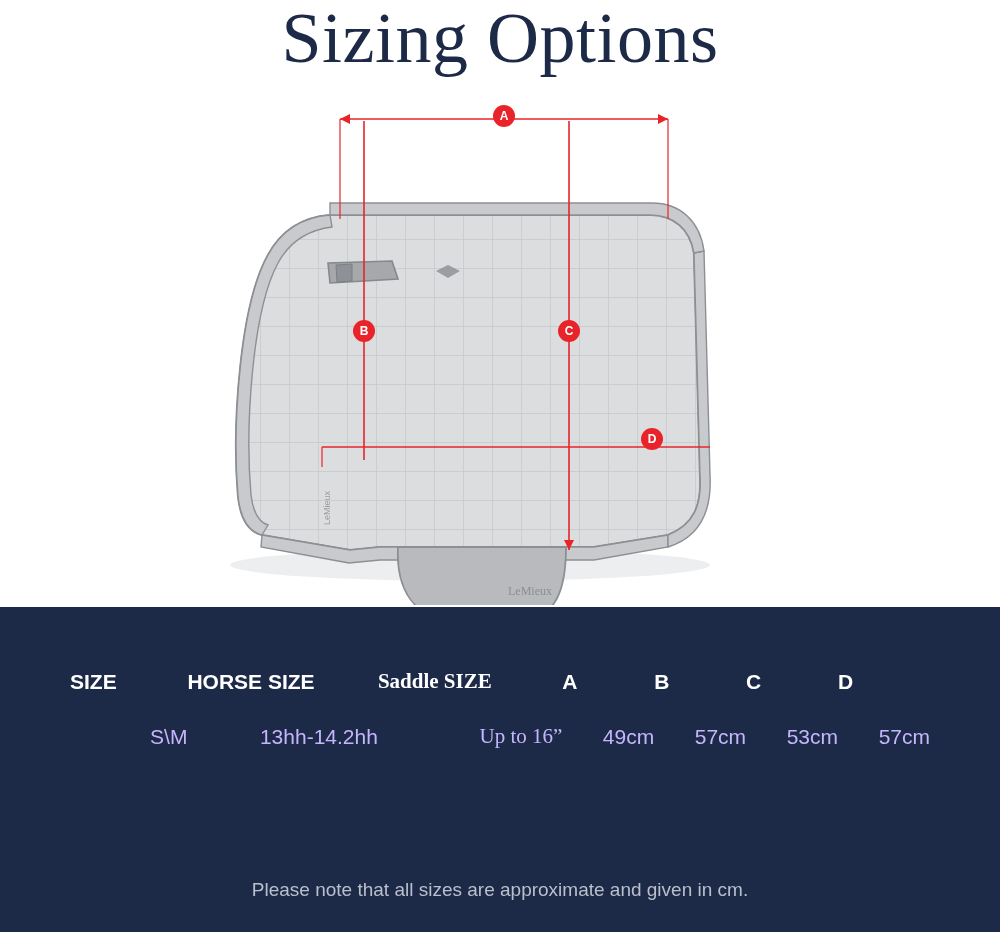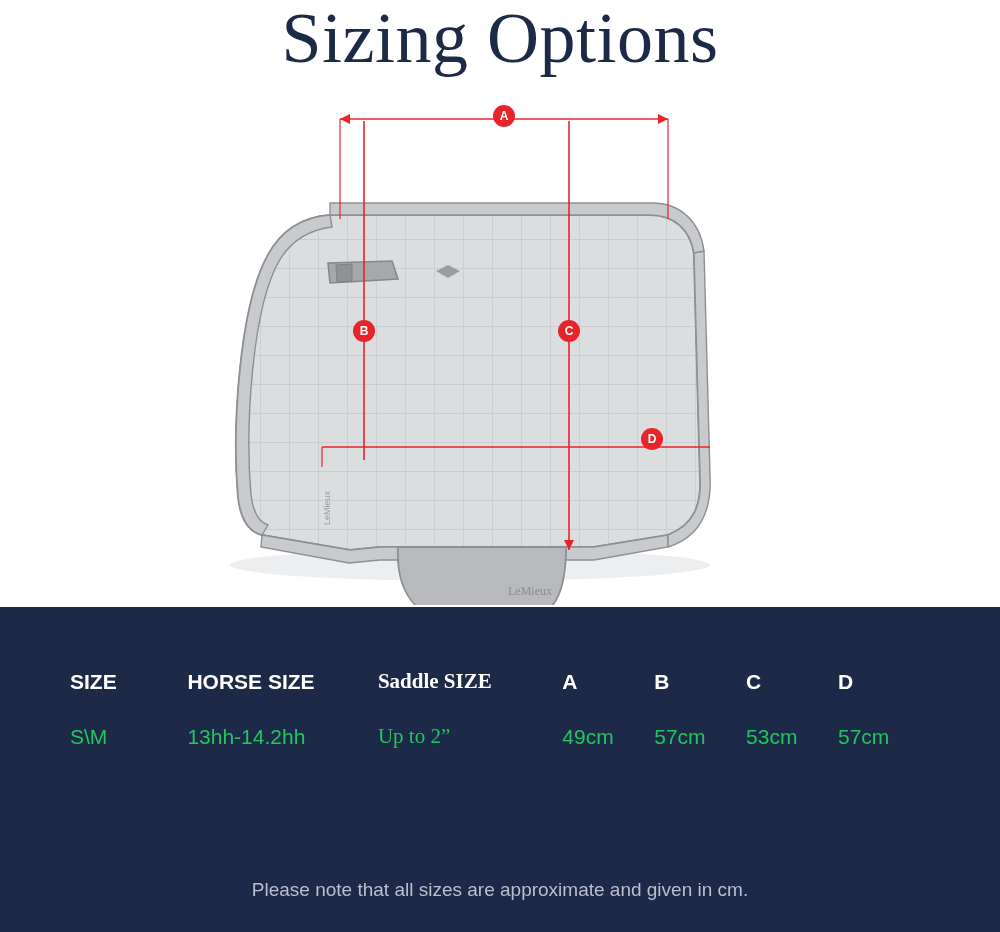--- a/index.html
+++ b/index.html
@@ -86,25 +86,25 @@
   }
   table.size-table th {
     text-align: left;
     font-size: 21px;
     font-weight: bold;
     padding: 0 0 30px 0;
     color: #ffffff;
     white-space: nowrap;
   }
   table.size-table td {
-    text-align: left;
+    text-align: right;
     font-size: 21px;
     font-weight: normal;
     padding: 0 0 28px 0;
-    color: #22c55e;
+    color: #c4b5fd;
     white-space: nowrap;
   }
   th.col-size,  td.col-size  { width: 128px; }
   th.col-horse, td.col-horse { width: 200px; }
   th.col-saddle,td.col-saddle{ width: 195px; font-family: Liberation Serif, serif; }
   th.col-a, td.col-a,
   th.col-b, td.col-b,
   th.col-c, td.col-c,
   th.col-d, td.col-d { width: 98px; }
 
@@ -214,21 +214,21 @@
           <th class="col-a">A</th>
           <th class="col-b">B</th>
           <th class="col-c">C</th>
           <th class="col-d">D</th>
         </tr>
       </thead>
       <tbody>
         <tr>
           <td class="col-size">S\M</td>
           <td class="col-horse">13hh-14.2hh</td>
-          <td class="col-saddle">Up to 2”</td>
+          <td class="col-saddle">Up to 16”</td>
           <td class="col-a">49cm</td>
           <td class="col-b">57cm</td>
           <td class="col-c">53cm</td>
           <td class="col-d">57cm</td>
         </tr>
       </tbody>
     </table>
 
     <div class="note">Please note that all sizes are approximate and given in cm.</div>
   </div>

